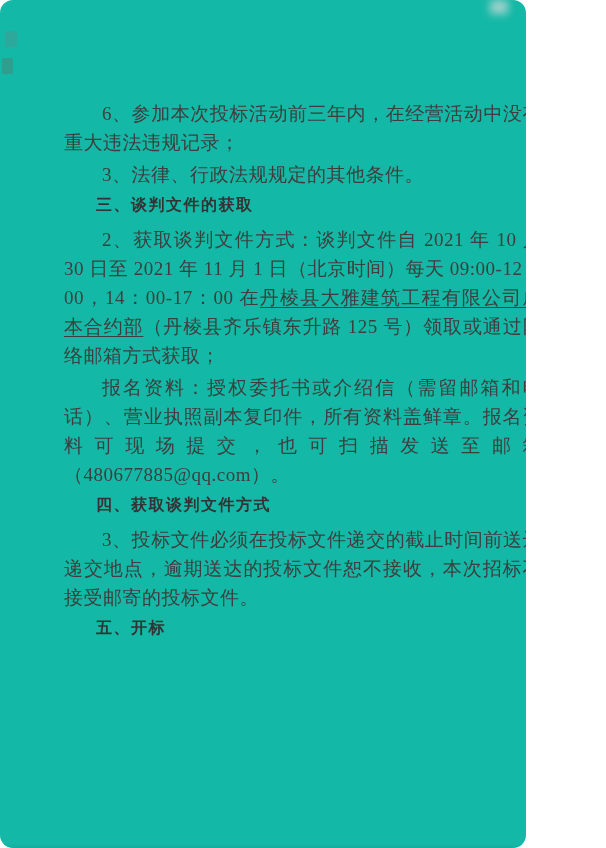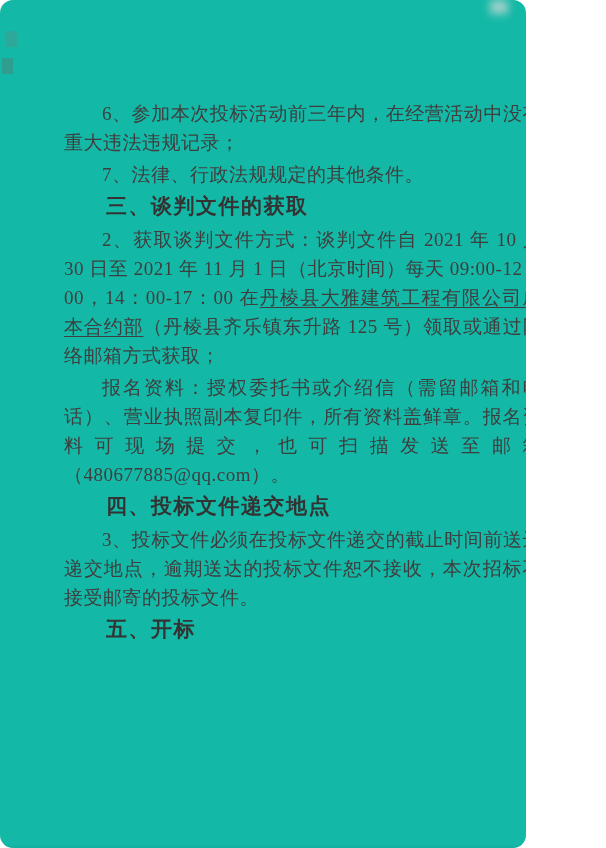--- a/index.html
+++ b/index.html
@@ -26,25 +26,25 @@
   p.body {
     margin: 0 0 3px 0;
     font-size: 19px;
     line-height: 29px;
     text-align: justify;
     text-align-last: left;
     letter-spacing: 0.5px;
   }
   p.heading {
     margin: 3px 0 4px 0;
-    font-size: 21px;
+    font-size: 16px;
     line-height: 29px;
     font-weight: bold;
     letter-spacing: 1.5px;
-    font-family: Liberation Serif, serif;
+    font-family: Liberation Mono, monospace;
     color: #333333;
   }
   p.indent { text-indent: 2em; }
   u {
     text-decoration: underline;
     text-underline-offset: 3px;
   }
   
   .scan-mark {
     position: absolute;
@@ -70,22 +70,22 @@
 </style>
 </head>
 <body>
 
 <div class="page">
   <span class="scan-mark m1" style="background: rgb(46, 168, 155);"></span>
   <span class="scan-mark m2" style="background: rgb(47, 158, 143);"></span>
   <span class="smudge-top-right"></span>
   <main class="content">
       <p class="body indent"><span>6、参加本次投标活动前三年内，在经营活动中没有重大违法违规记录；</span></p>
-      <p class="body indent"><span>7、法律、行政法规规定的其他条件。</span></p>
+      <p class="body indent"><span>3、法律、行政法规规定的其他条件。</span></p>
       <p class="heading indent"><span>三、谈判文件的获取</span></p>
       <p class="body indent"><span>2、获取谈判文件方式：谈判文件自 2021 年 10 月 30 日至 2021 年 11 月 1 日（北京时间）每天 09:00-12：00，14：00-17：00 在</span><u>丹棱县大雅建筑工程有限公司成本合约部</u><span>（丹棱县齐乐镇东升路 125 号）领取或通过网络邮箱方式获取；</span></p>
       <p class="body indent"><span>报名资料：授权委托书或介绍信（需留邮箱和电话）、营业执照副本复印件，所有资料盖鲜章。报名资料可现场提交，也可扫描发送至邮箱（480677885@qq.com）。</span></p>
-      <p class="heading indent"><span>四、投标文件递交地点</span></p>
+      <p class="heading indent"><span>四、获取谈判文件方式</span></p>
       <p class="body indent"><span>3、投标文件必须在投标文件递交的截止时间前送达递交地点，逾期送达的投标文件恕不接收，本次招标不接受邮寄的投标文件。</span></p>
       <p class="heading indent"><span>五、开标</span></p>
     </main>
   <span class="bottom-strip"></span>
 </div>
 
 </body></html>

